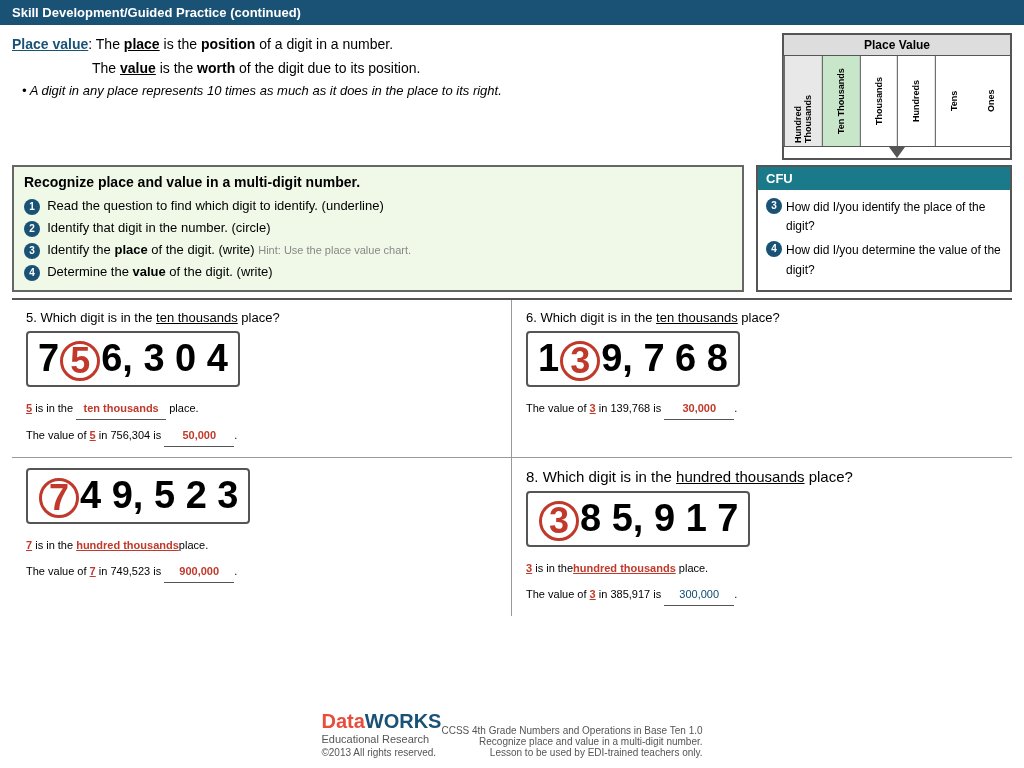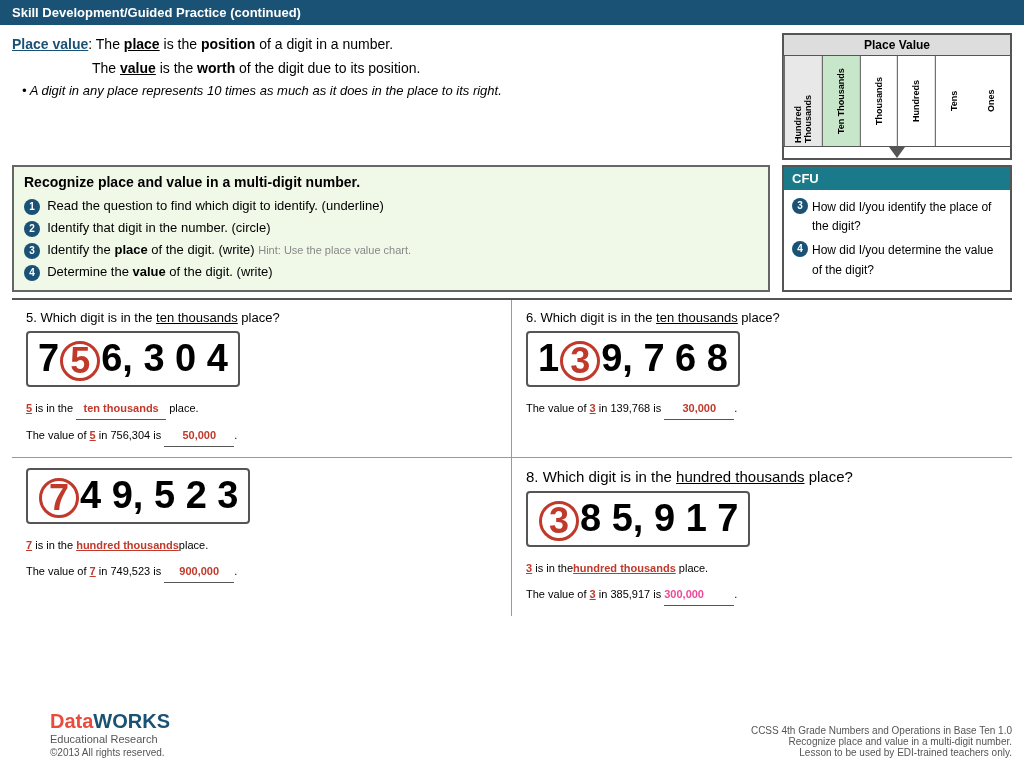--- a/index.html
+++ b/index.html
@@ -57,24 +57,23 @@
       line-height: 1.8;
     }
 
     
     .footer {
       position: absolute;
       bottom: 10px;
       left: 0;
       right: 0;
       display: flex;
-      justify-content: space-between;
+      justify-content: center;
       align-items: flex-end;
       padding: 0 12px;
-      margin-left: 38px;
     }
   </style>
 </head>
 <body>
 
 <div class="header-bar">
   <span>Skill Development/Guided Practice (continued)</span>
 </div>
 
 <div style="display:flex; padding: 8px 12px 0 12px; gap: 12px;">
@@ -110,21 +109,21 @@
 <div style="display:flex; padding: 5px 12px 0 12px; gap: 12px;">
   <div style="flex:1; border:2px solid #666; background:#f0f8e8; padding: 7px 10px;">
     <div style="font-weight:bold; font-size:14px; margin-bottom:5px;">Recognize place and value in a multi-digit number.</div>
     <div style="font-size:13px; line-height:1.7;">
       <div><span class="step-num">1</span> &nbsp;Read the question to find which digit to identify. (underline)</div>
       <div><span class="step-num">2</span> &nbsp;Identify that digit in the number. (circle)</div>
       <div><span class="step-num">3</span> &nbsp;Identify the <strong>place</strong> of the digit. (write) <span style="color:#888; font-size:11px;">Hint: Use the place value chart.</span></div>
       <div><span class="step-num">4</span> &nbsp;Determine the <strong>value</strong> of the digit. (write)</div>
     </div>
   </div>
-  <div style="width:230px; border:2px solid #555;">
+  <div style="width:256px; border:2px solid #555;">
     <div style="background:#1a7a8a; color:white; padding:4px 8px; font-weight:bold; font-size:13px;">CFU</div>
     <div style="padding:8px; font-size:12px; line-height:1.6;">
       <div style="display:flex; gap:4px; margin-bottom:5px;">
         <span class="step-num">3</span>
         <span>How did I/you identify the place of the digit?</span>
       </div>
       <div style="display:flex; gap:4px;">
         <span class="step-num">4</span>
         <span>How did I/you determine the value of the digit?</span>
       </div>
@@ -177,21 +176,21 @@
     <div style="font-size:15px; margin-bottom:6px;">
       8. Which digit is in the <span style="text-decoration:underline;">hundred thousands</span> place?
     </div>
     <div style="border:2px solid #555; border-radius:4px; padding:4px 10px; display:inline-block; font-size:38px; font-weight:bold; margin-bottom:6px;">
       <span style="display:inline-flex; align-items:center; justify-content:center; border:3px solid #c0392b; border-radius:50%; width:40px; height:40px; color:#c0392b; font-weight:bold; font-size:36px; vertical-align:middle; margin: 0 1px;">3</span>8 5, 9 1 7
     </div>
     <div class="answer-line">
       <span style="text-decoration:underline; color:#c0392b; font-weight:bold;">3</span> is in the<span style="text-decoration:underline; color:#c0392b; font-weight:bold;">hundred thousands</span> place.
     </div>
     <div class="answer-line">
-      The value of <span style="text-decoration:underline; color:#c0392b; font-weight:bold;">3</span> in 385,917 is <span style="display:inline-block; border-bottom:1.5px solid #555; min-width:70px; text-align:left; color:#ec4899; font-weight:bold;">300,000</span>.
+      The value of <span style="text-decoration:underline; color:#c0392b; font-weight:bold;">3</span> in 385,917 is <span style="display:inline-block; border-bottom:1.5px solid #555; min-width:70px; text-align:center; color:#0c4a6e; font-weight:normal;">300,000</span>.
     </div>
   </div>
 
 </div>
 
 <div class="footer">
   <div>
     <div style="font-size:20px; font-weight:bold;">
       <span style="color:#e74c3c;">Data</span><span style="color:#1a5276; font-weight:bold;">WORKS</span>
     </div>

